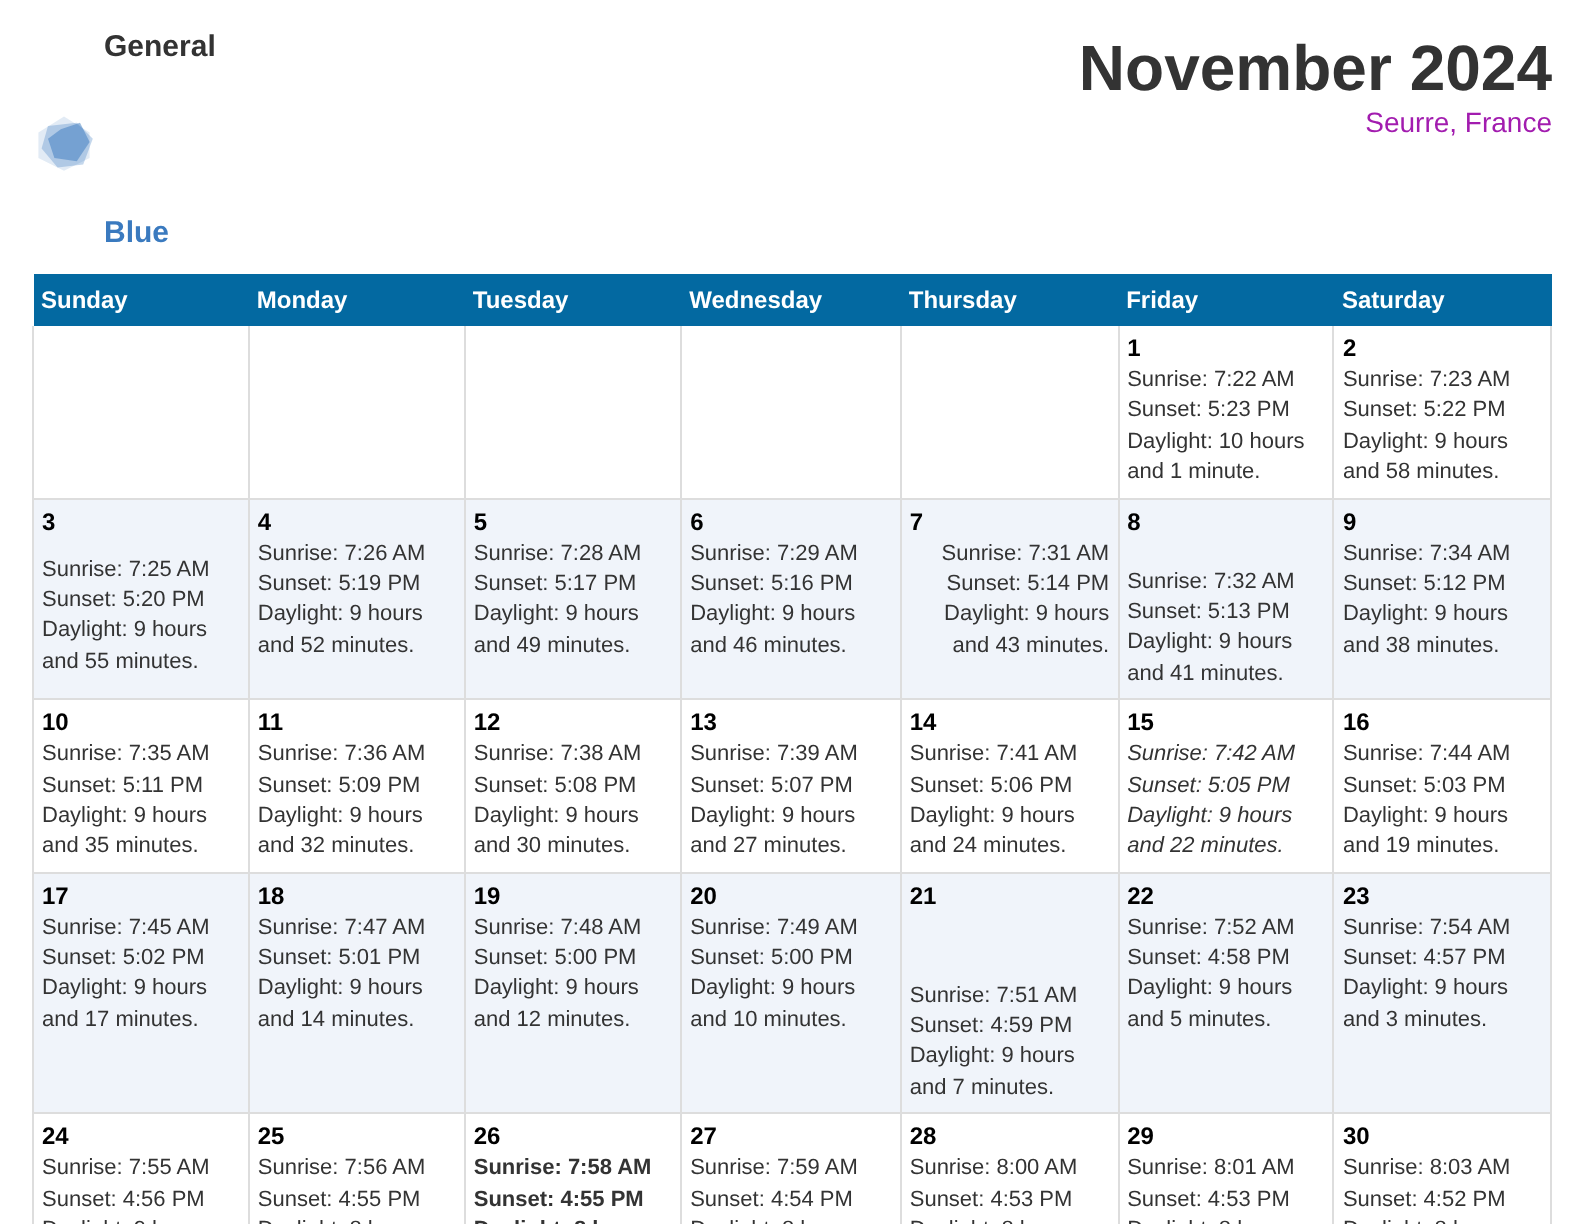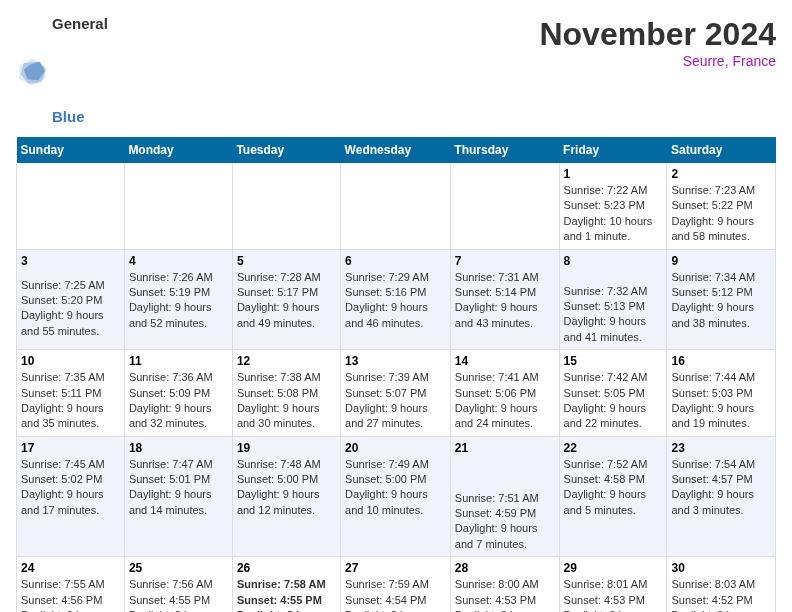--- a/index.html
+++ b/index.html
@@ -173,21 +173,21 @@
 Daylight: 9 hours and 49 minutes.</div>
         </td>
         <td>
           <span class="day-num">6</span>
           <div class="day-info" style="white-space: pre-line;">Sunrise: 7:29 AM
 Sunset: 5:16 PM
 Daylight: 9 hours and 46 minutes.</div>
         </td>
         <td>
           <span class="day-num">7</span>
-          <div class="day-info" style="white-space: pre-line;">Sunrise: 7:31 AM
+          <div class="day-info" style="white-space: pre-line; text-align: right;">Sunrise: 7:31 AM
 Sunset: 5:14 PM
 Daylight: 9 hours and 43 minutes.</div>
         </td>
         <td>
           <span class="day-num">8</span>
           <div class="day-info" style="white-space: pre-line; margin-top: 16px;">Sunrise: 7:32 AM
 Sunset: 5:13 PM
 Daylight: 9 hours and 41 minutes.</div>
         </td>
         <td>
@@ -223,21 +223,21 @@
 Daylight: 9 hours and 27 minutes.</div>
         </td>
         <td>
           <span class="day-num">14</span>
           <div class="day-info" style="white-space: pre-line;">Sunrise: 7:41 AM
 Sunset: 5:06 PM
 Daylight: 9 hours and 24 minutes.</div>
         </td>
         <td>
           <span class="day-num">15</span>
-          <div class="day-info" style="white-space: pre-line;">Sunrise: 7:42 AM
+          <div class="day-info" style="white-space: pre-line; font-style: italic;">Sunrise: 7:42 AM
 Sunset: 5:05 PM
 Daylight: 9 hours and 22 minutes.</div>
         </td>
         <td>
           <span class="day-num">16</span>
           <div class="day-info" style="white-space: pre-line;">Sunrise: 7:44 AM
 Sunset: 5:03 PM
 Daylight: 9 hours and 19 minutes.</div>
         </td>
       </tr>

